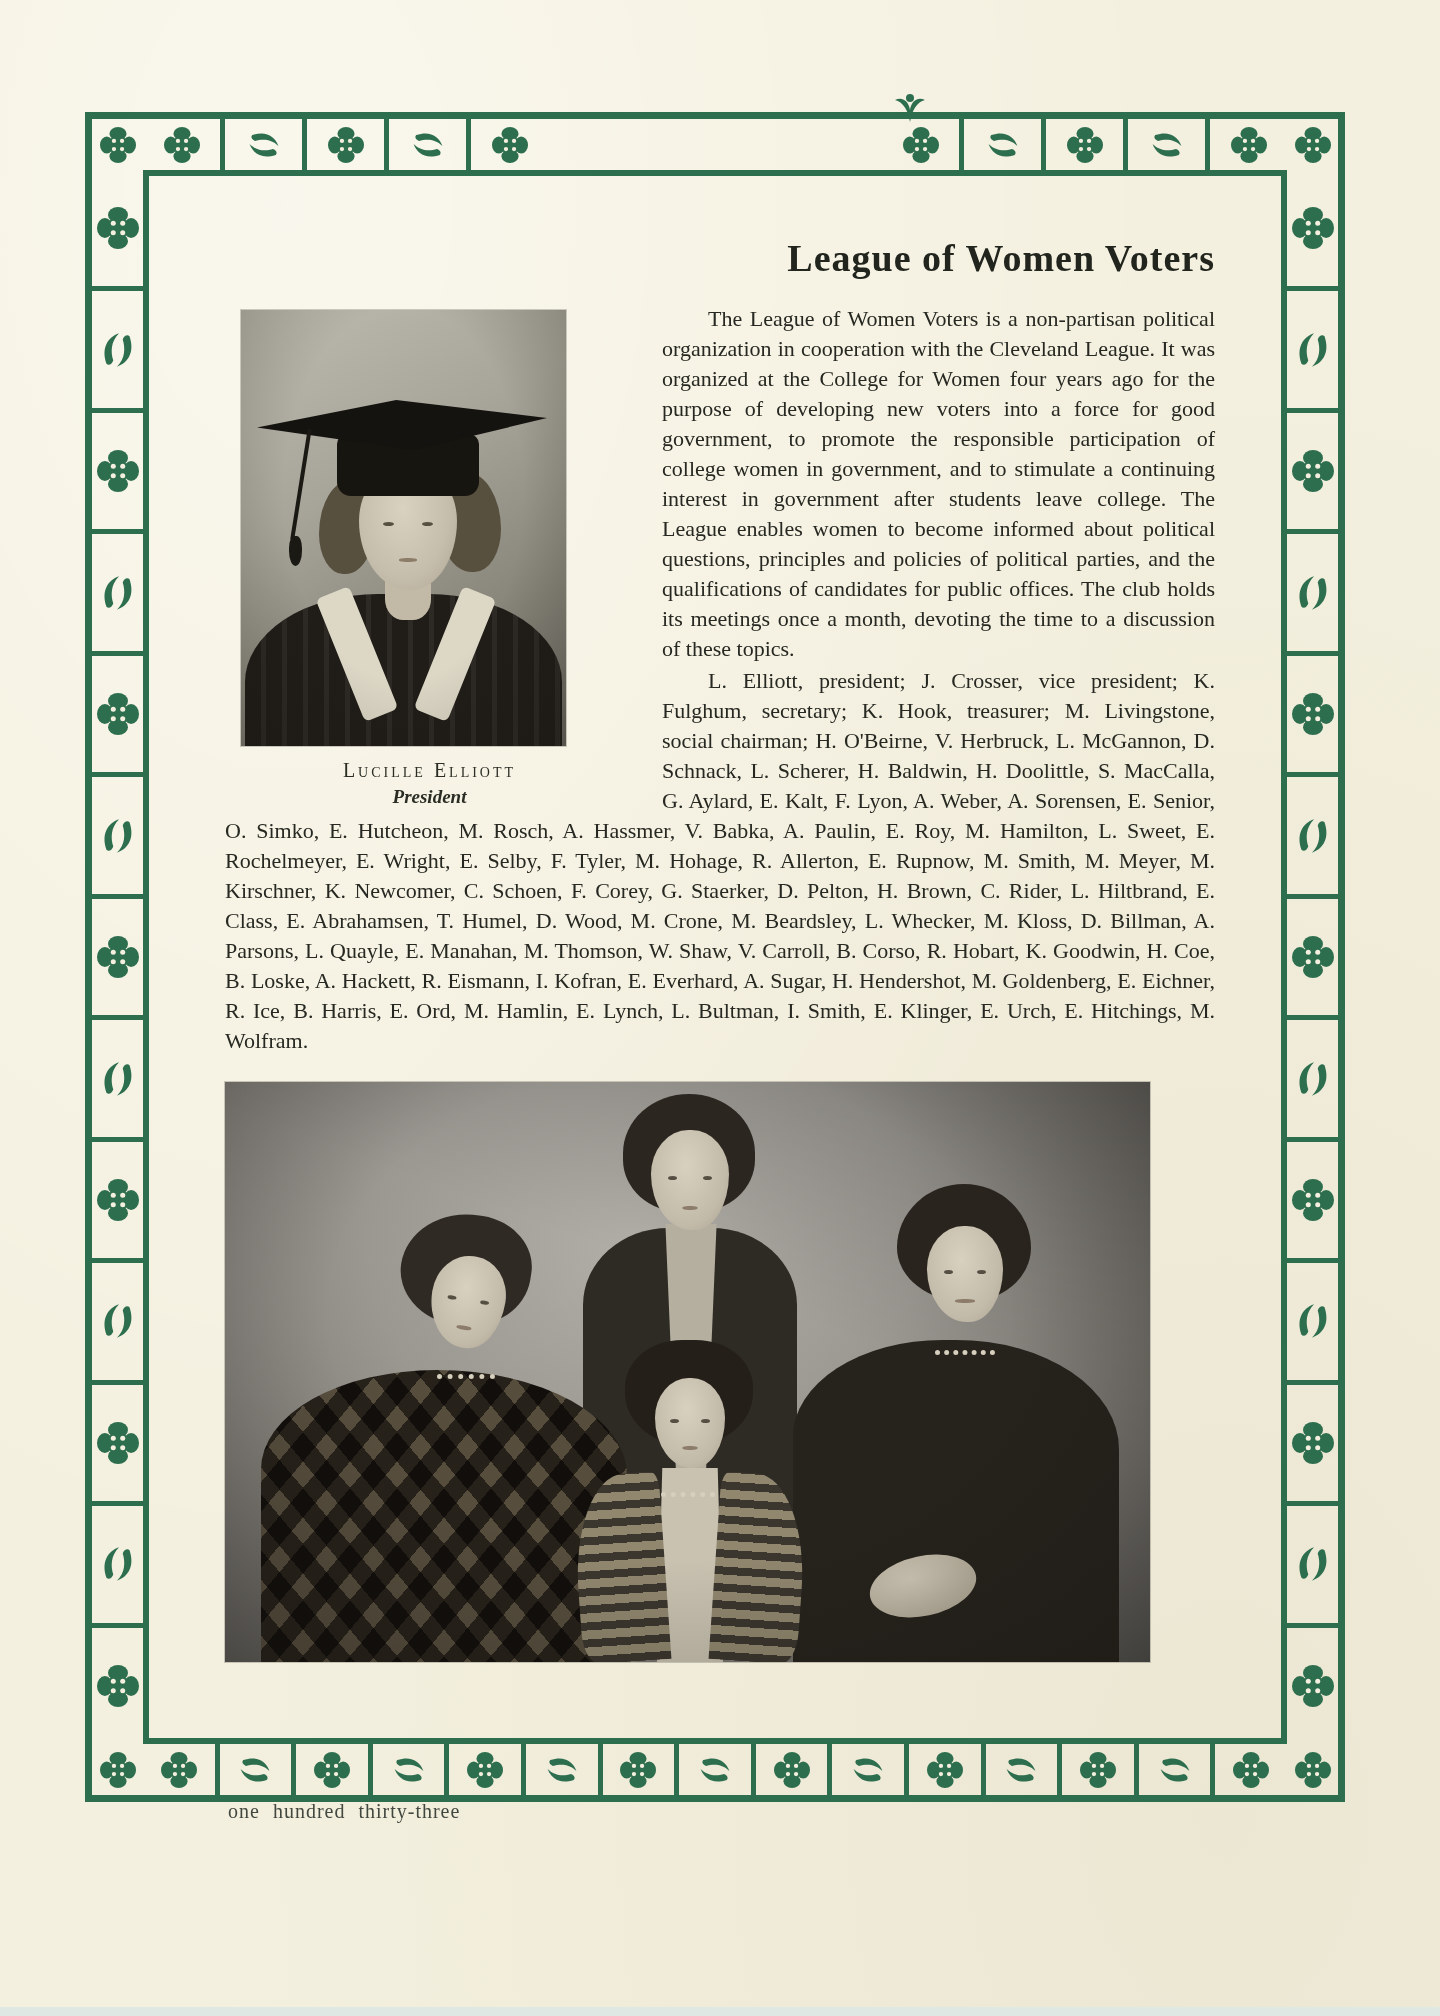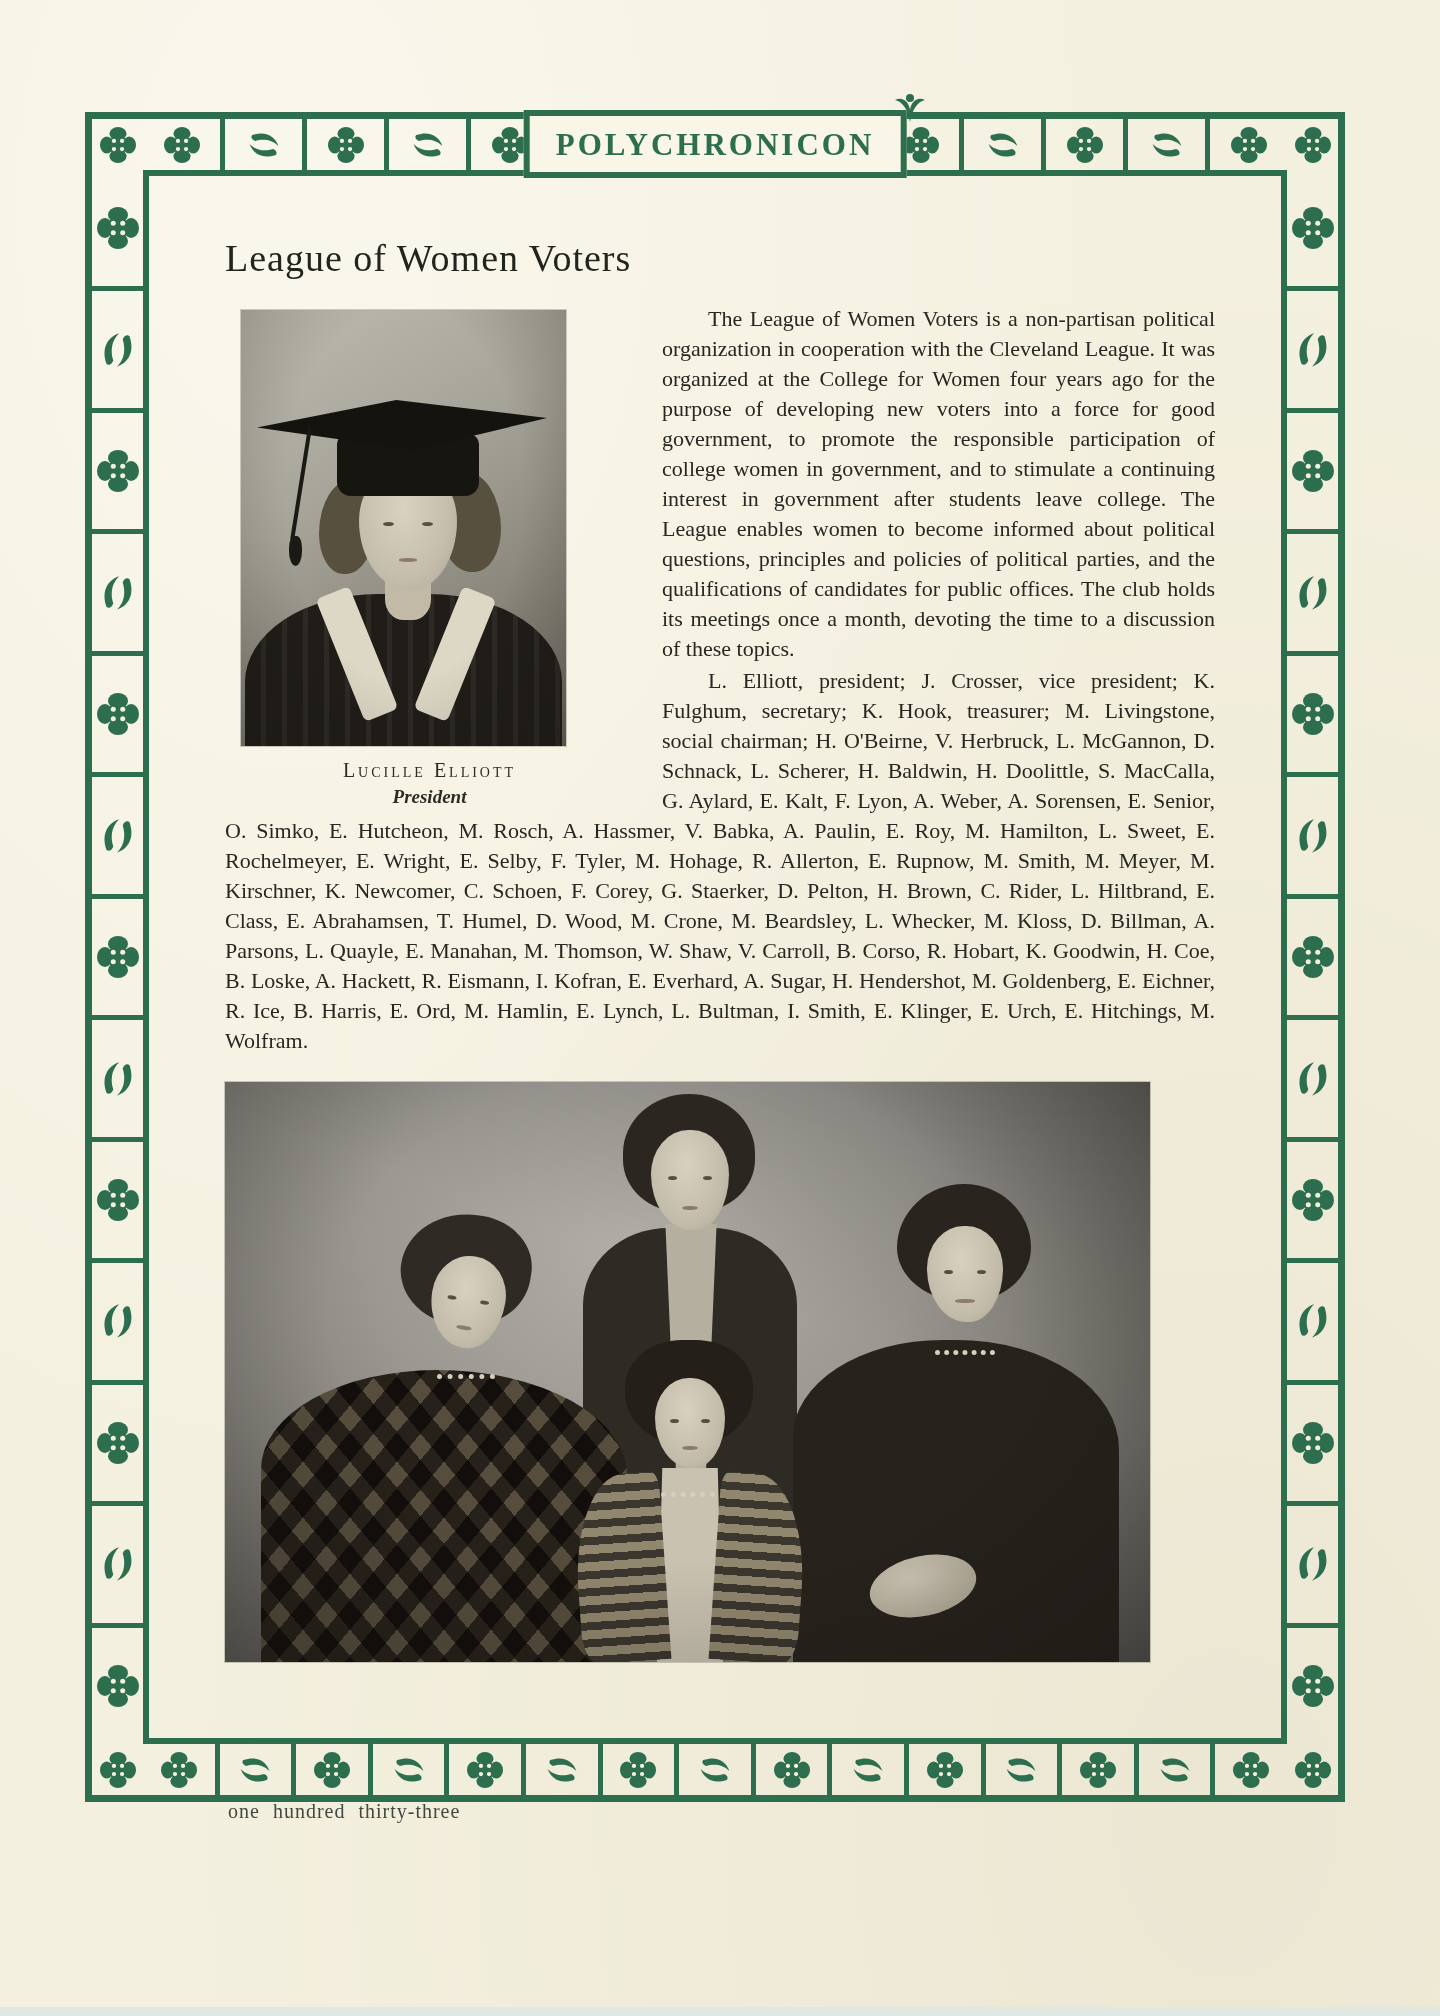--- a/index.html
+++ b/index.html
@@ -49,22 +49,22 @@
     font-weight:bold;font-size:31px;letter-spacing:3px;color:#2d6e4e;
   }
   .crest{position:absolute;top:-27px;left:calc(50% + 178px);z-index:2;}
 
   
   .content{
     position:absolute;inset:57px;box-sizing:border-box;
     padding:34px 66px 0 76px;color:#262821;
   }
   .page-title{
-    margin:26px 0 24px 0;text-align:left;
-    font-size:38px;font-weight:normal;letter-spacing:1px;color:#21251d;
+    margin:26px 0 24px 0;text-align:right;
+    font-size:38px;font-weight:bold;letter-spacing:1px;color:#21251d;
   }
   .article{font-size:22px;line-height:30px;text-align:justify;}
   .article p{margin:0;}
   .article p.members{margin-top:2px;}
   .article .indent{text-indent:46px;}
 
   figure{margin:0;padding:0;}
   .portrait-fig{float:left;width:377px;margin:6px 44px 4px 16px;}
   .fig-caption{text-align:center;margin-top:12px;line-height:1.25;}
   .cap-name{font-variant:small-caps;letter-spacing:3px;font-size:20px;color:#2b2d25;}
@@ -917,23 +917,20 @@
   <div class="crest">
     <svg width="34" height="30" viewBox="0 0 34 30">
         <g fill="#2d6e4e">
       <path d="M17 30 C15 18 10 10 2 8 C10 4 16 10 17 18 Z"></path>
       <path d="M17 30 C19 18 24 10 32 8 C24 4 18 10 17 18 Z"></path>
       <circle cx="17" cy="6" r="4"></circle>
         </g>
     </svg>
   </div>
 
-  <div class="banner-box">
-    <span class="banner-text">POLYCHRONICON</span>
-  </div>
 
   <div class="inner-line"></div>
 
   <div class="content">
     <h1 class="page-title">League of Women Voters</h1>
 
     <div class="article">
       <figure class="portrait-fig">
         <div class="photo photo-portrait">
           <div class="pp-gown"></div>

